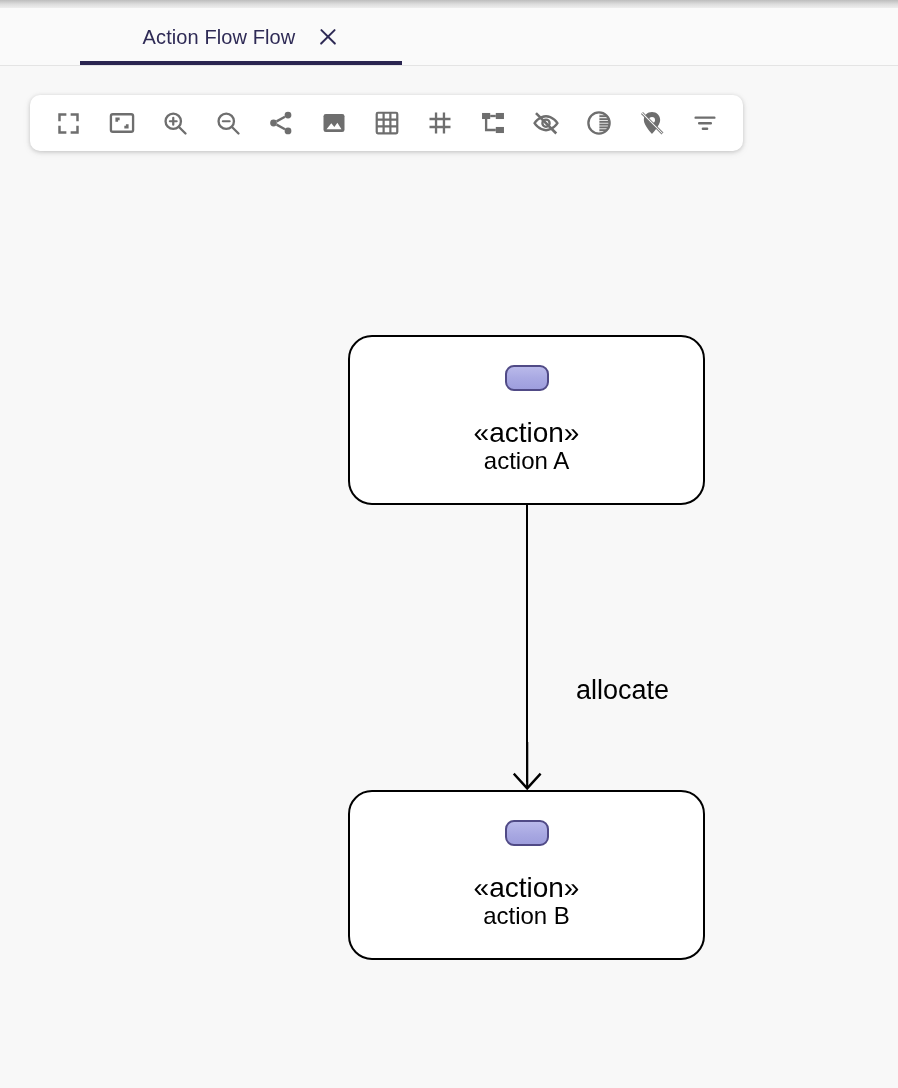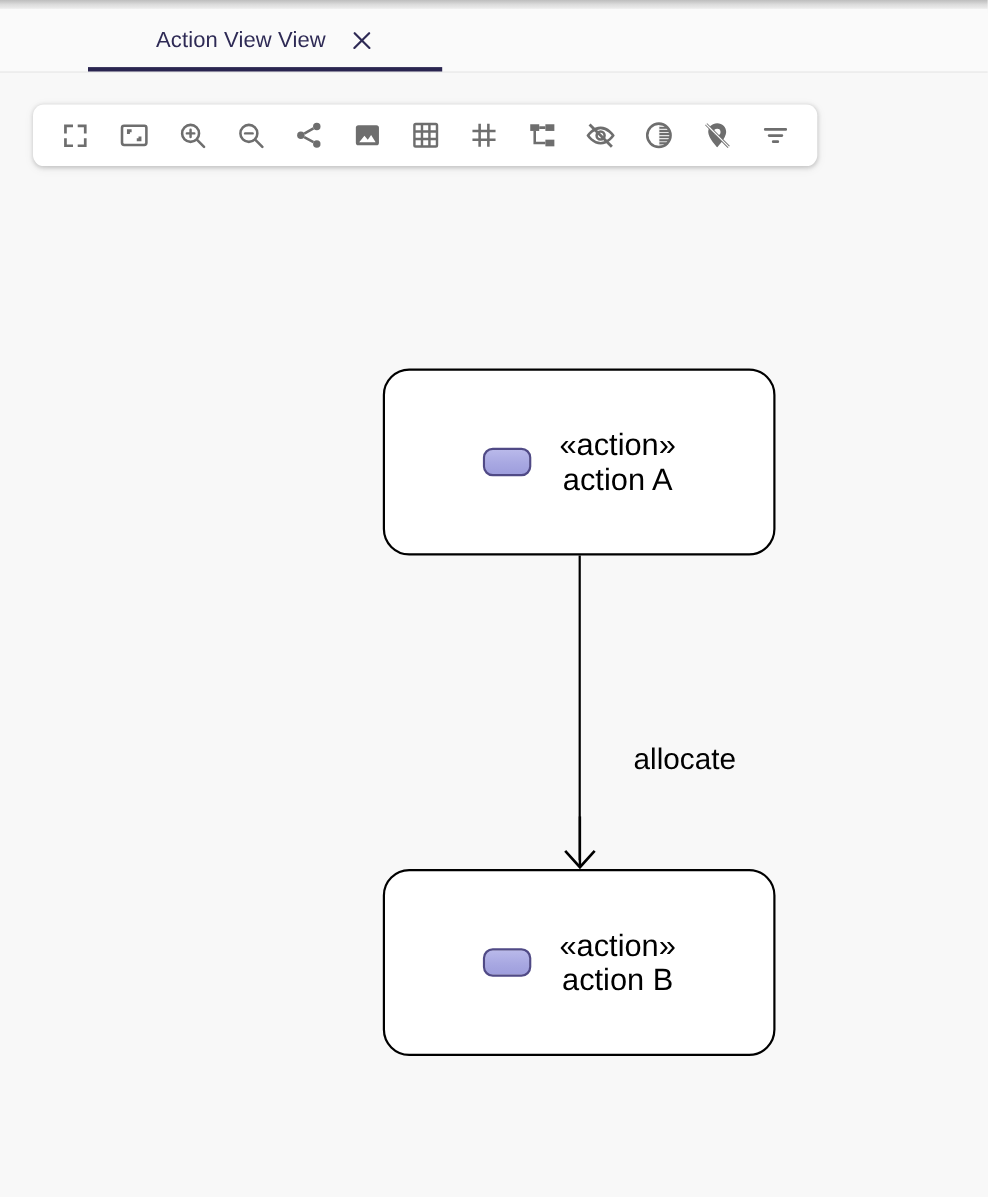--- a/index.html
+++ b/index.html
@@ -63,50 +63,51 @@
   
   .canvas { position:absolute; left:0; top:152px; width:898px; height:936px; }
 
   .node {
     position:absolute;
     background:#ffffff;
     border:2.2px solid #000000;
     border-radius:24px;
     display:flex; align-items:center; justify-content:center;
     gap:26px;
+    flex-direction:column;
   }
   .node-pill {
     width:44px; height:26px;
     border-radius:9px;
     border:2px solid #504a86;
     background:linear-gradient(to bottom, #b9b9ea 0%, #a8a8e2 55%, #9e9edd 100%);
     flex:0 0 auto;
   }
   .node-text { text-align:center; line-height:1.12; }
   .node-stereotype { font-size:28px; color:#000; white-space:nowrap; }
-  .node-name { font-size:28px; color:#000; white-space:nowrap; }
+  .node-name { font-size:24px; color:#000; white-space:nowrap; }
 
   .edge-line {
     position:absolute; width:2.2px; background:#000;
   }
   .edge-label {
     position:absolute; font-size:27px; color:#000; white-space:nowrap;margin-left:36px;
   }
   .edge-arrow { position:absolute; }
 </style>
 </head>
 <body>
 
 <div id="root">
 
   <div class="chrome-shadow"></div>
 
   <div class="tabbar">
     <div class="tab">
-      <span class="tab-label">Action View View</span>
+      <span class="tab-label">Action Flow Flow</span>
       <span class="tab-close"></span>
     </div>
     <div class="tab-underline"></div>
   </div>
 
   <div class="toolbar">
 
     <div class="tbtn">
       <svg width="27" height="27" viewBox="0 0 24 24" fill="none" stroke="#6e6e6e" stroke-width="2.2" stroke-linecap="square">
         <path d="M4 9V4h5"></path>

